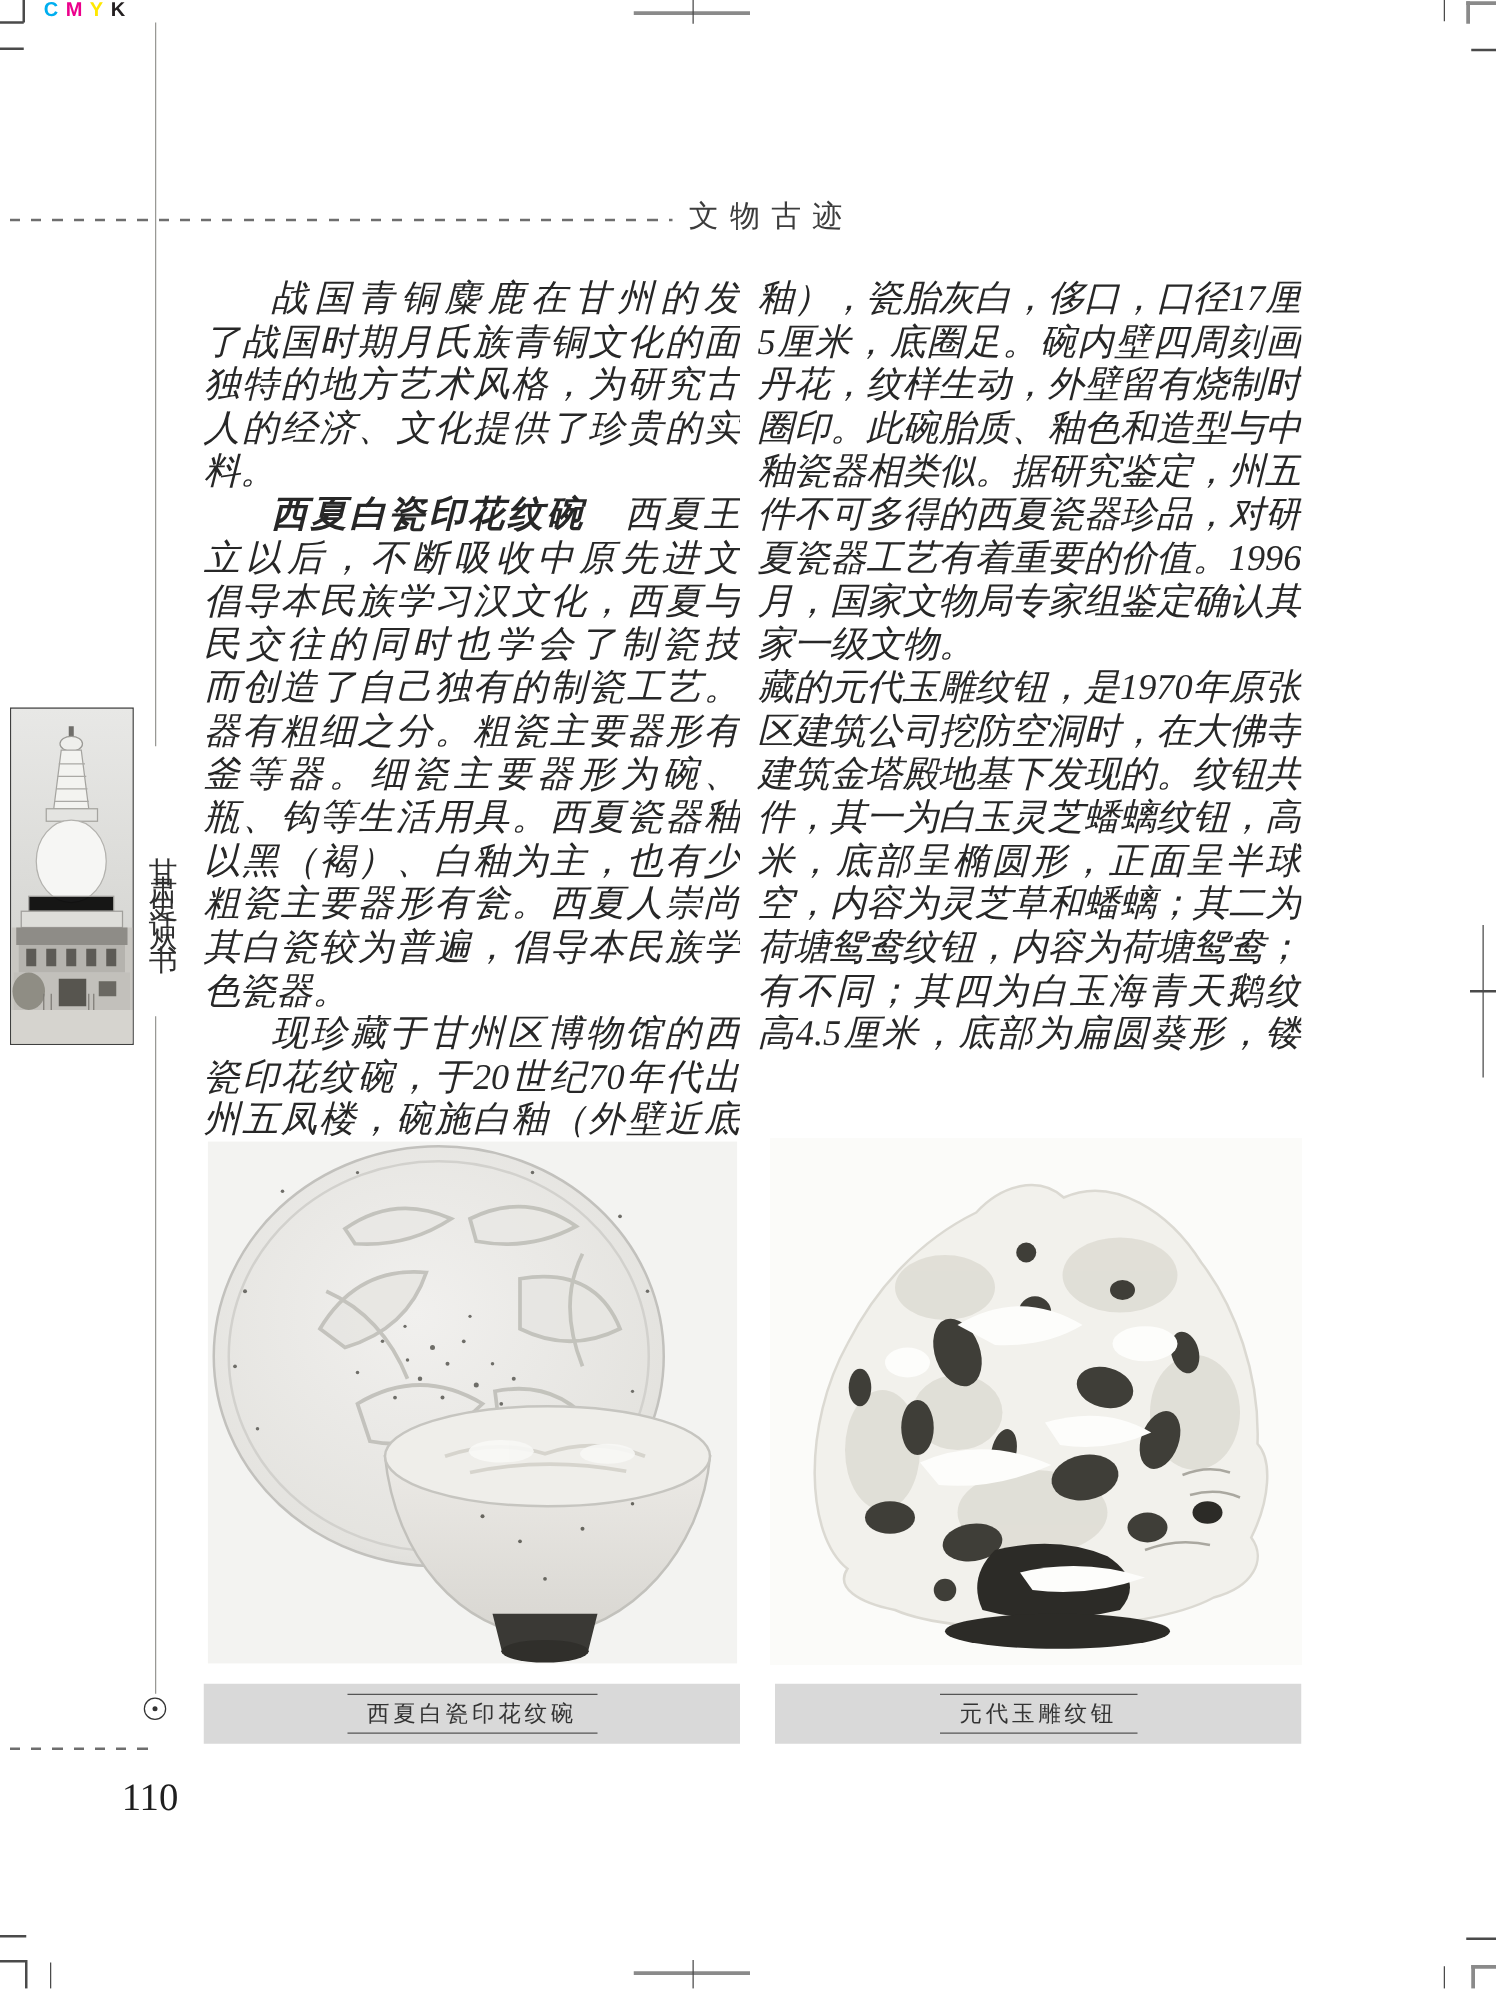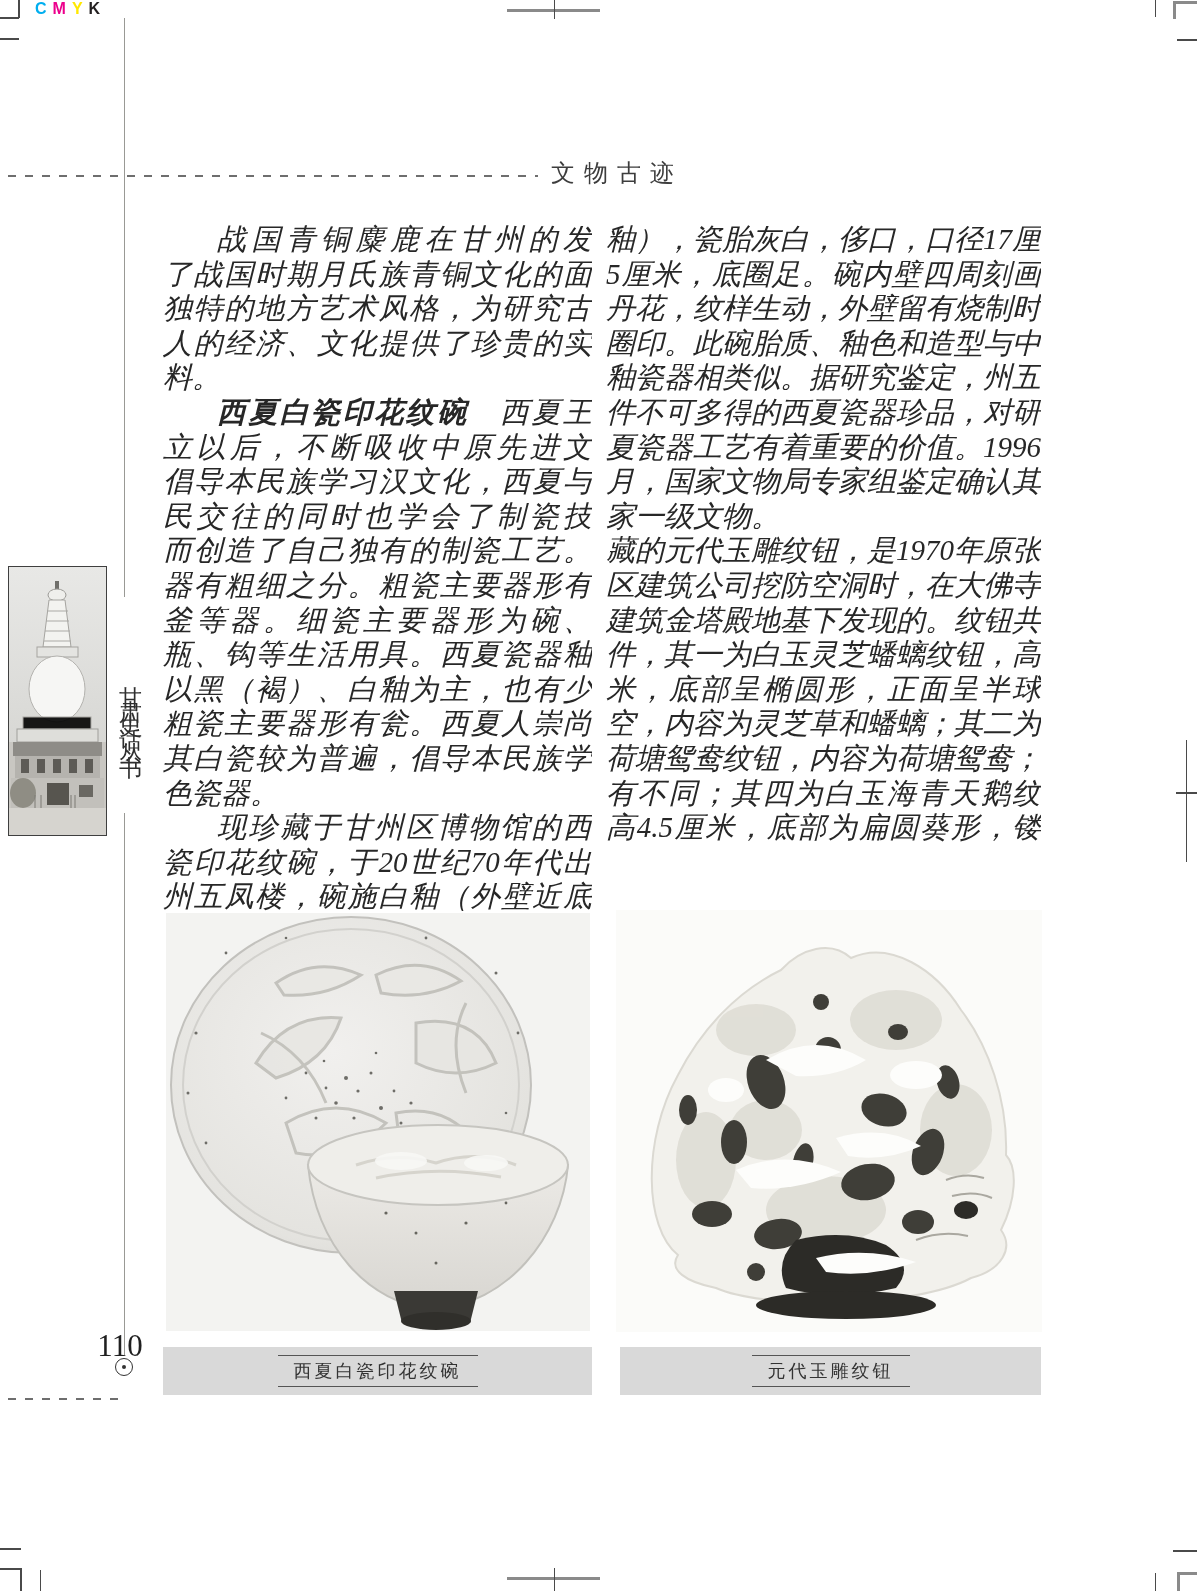--- a/index.html
+++ b/index.html
@@ -37,21 +37,21 @@
         display:flex;align-items:center;justify-content:center;}
   .caption-left{left:163px;width:429px;}
   .caption-right{left:620px;width:421px;}
   .cap-inner{border-top:1px solid #555;border-bottom:1px solid #555;padding:3px 16px;
         font-size:18px;letter-spacing:3px;color:#333;}
   
   .pagenum-dot{position:absolute;left:115px;top:1358px;width:16px;height:16px;border:1px solid #333;
         border-radius:50%;}
   .pagenum-dot::after{content:"";position:absolute;left:6px;top:6px;width:4px;height:4px;
         border-radius:50%;background:#333;}
-  .pagenum{position:absolute;left:88px;top:1328px;width:64px;text-align:center;
+  .pagenum{position:absolute;left:88px;top:1420px;width:64px;text-align:center;
         font-size:31px;color:#1f1f1f;}
 </style>
 </head>
 <body>
 
 <div class="page">
 
   <div class="mark" style="left:18px;top:0;width:2px;height:18px;"></div>
   <div class="mark" style="left:0;top:17px;width:19px;height:2px;"></div>
   <div class="mark" style="left:0;top:38px;width:19px;height:2px;"></div>

